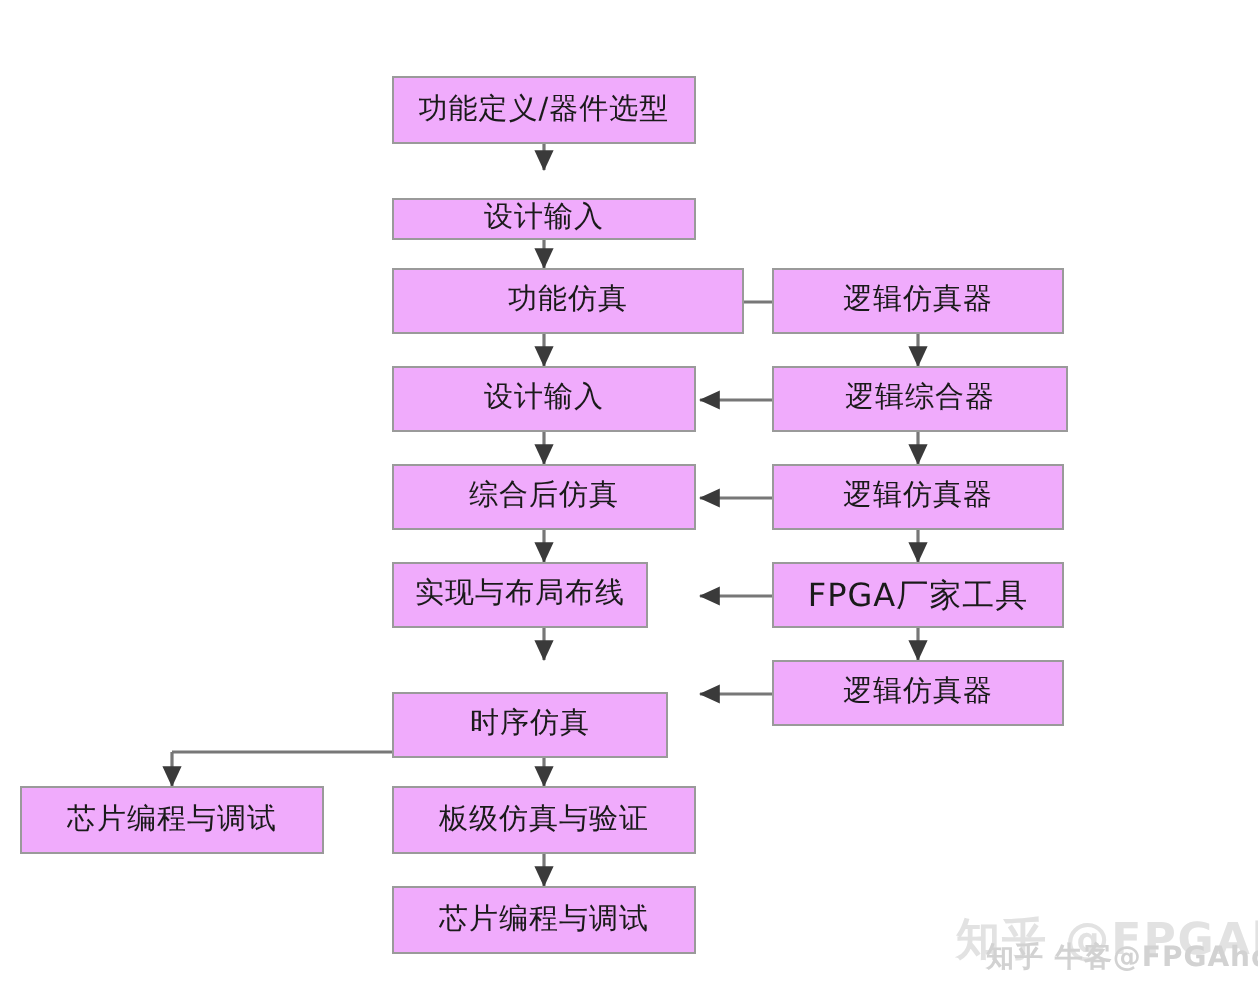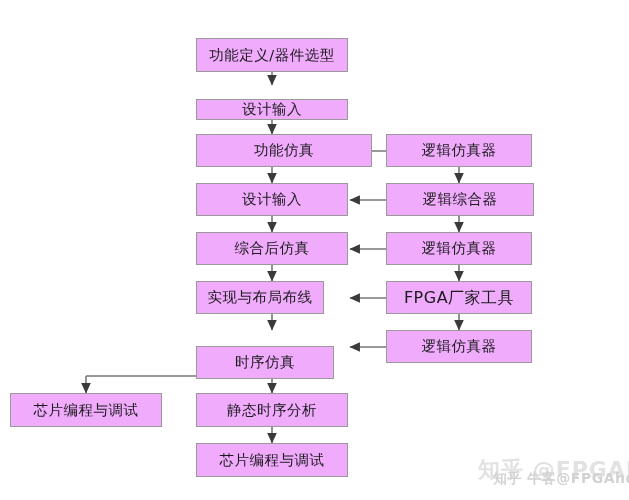--- a/index.html
+++ b/index.html
@@ -132,20 +132,20 @@
   <div class="node" style="left:386px; top:183px; width:148px; height:33px;">逻辑综合器</div>
 
   <div class="node" style="left:386px; top:232px; width:146px; height:33px;">逻辑仿真器</div>
 
   <div class="node small" style="left:386px; top:281px; width:146px; height:33px;">FPGA厂家工具</div>
 
   <div class="node" style="left:386px; top:330px; width:146px; height:33px;">逻辑仿真器</div>
 
   <div class="node" style="left:10px; top:393px; width:152px; height:34px;">芯片编程与调试</div>
 
-  <div class="node" style="left:196px; top:393px; width:152px; height:34px;">静态时序分析</div>
+  <div class="node" style="left:196px; top:393px; width:152px; height:34px;">板级仿真与验证</div>
 
   <div class="node" style="left:196px; top:443px; width:152px; height:34px;text-align:right;">芯片编程与调试</div>
 
   <div class="wm-big">知乎 @FPGAhdl</div>
   <div class="wm-small">知乎 牛客@FPGAhdl</div>
 
 </div>
 
 </body></html>

